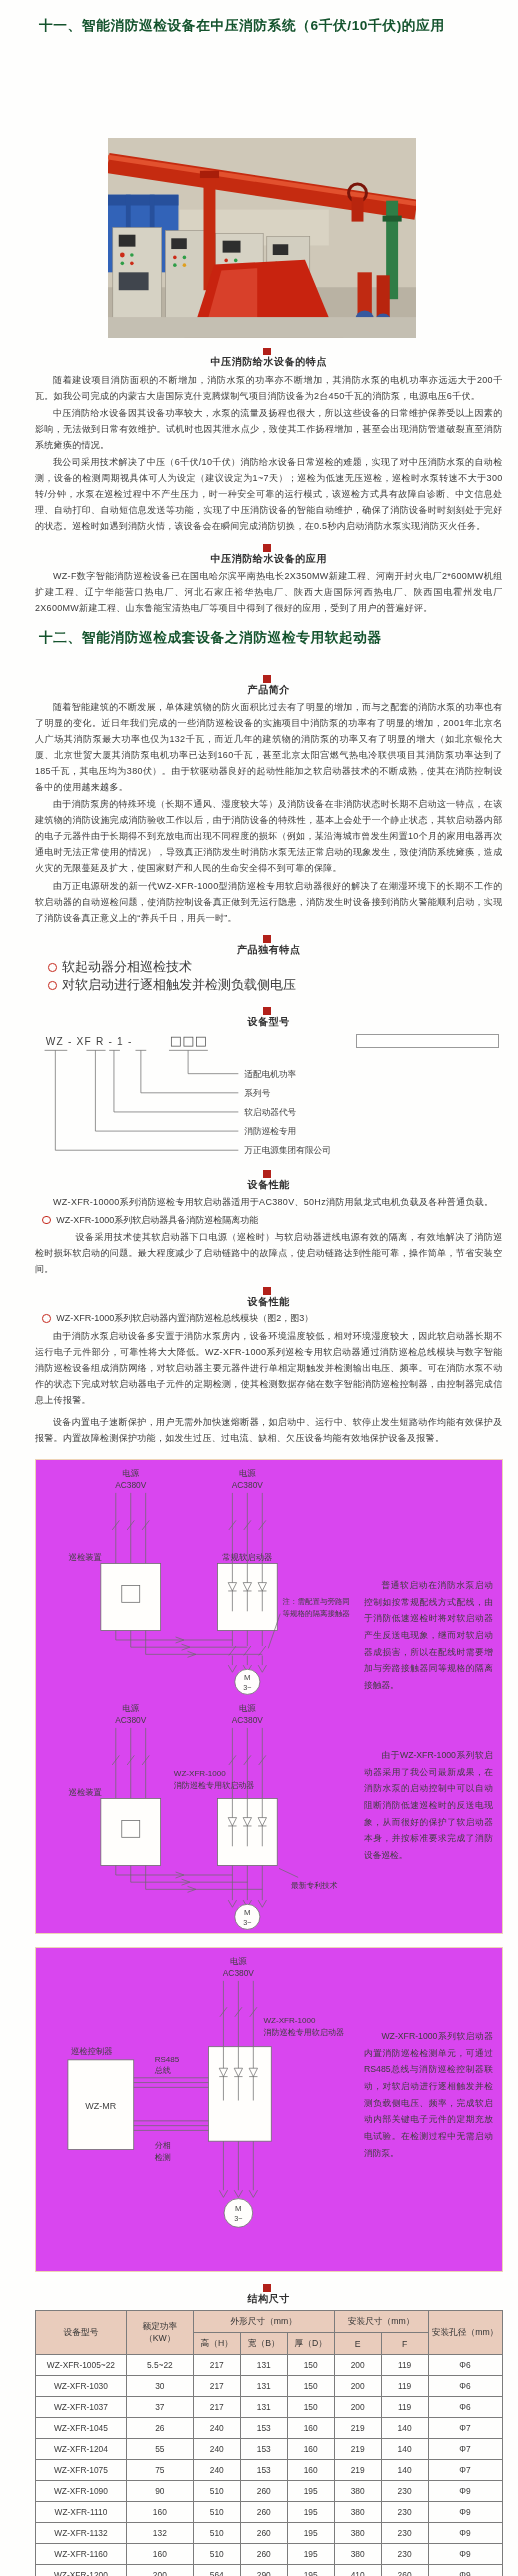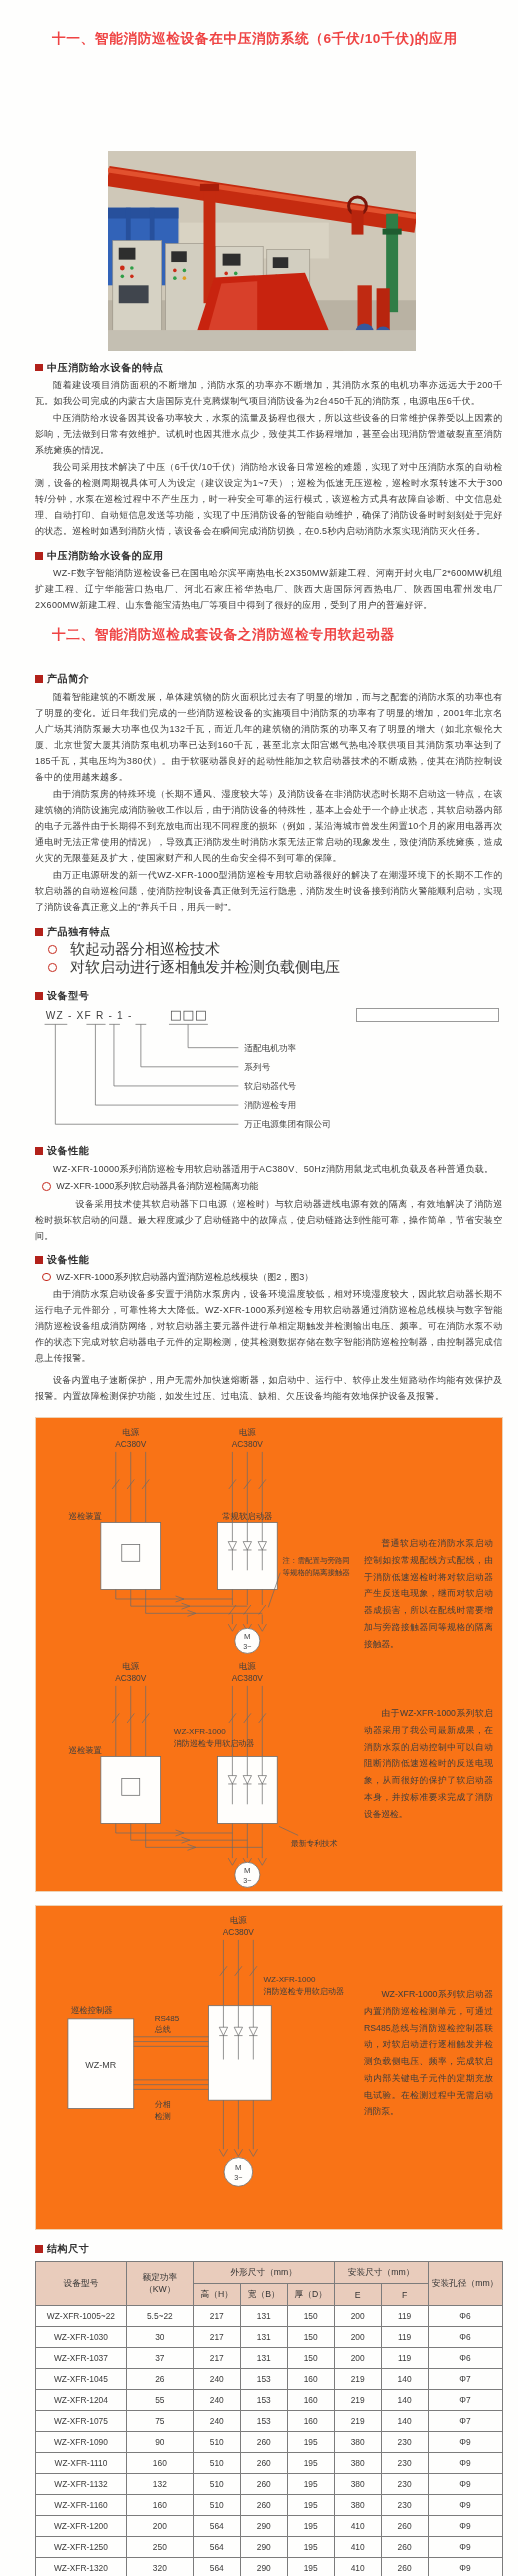--- a/index.html
+++ b/index.html
@@ -1,36 +1,36 @@
 <!DOCTYPE html>
 <html style="font-size:9.6px"><head>
 <meta charset="utf-8">
 <style>
   html,body{margin:0;padding:0;}
   body{width:518px;height:2576px;background:#fefefdff;font-family:"Liberation Sans","DejaVu Sans",sans-serif;color:#3c3c3c;overflow:hidden;}
   .content{padding:13px 15.5px 0 35px;}
-  .doc-title{color:#ef4444;font-size:13.7px;font-weight:bold;letter-spacing:0.6px;margin:17px;line-height:18px;}
+  .doc-title{color:#14532d;font-size:13.7px;font-weight:bold;letter-spacing:0.6px;margin:4px;line-height:18px;}
   .photo{width:308px;height:200px;margin:103px 0 0 73px;overflow:hidden;}
-  .heading{display:flex;align-items:center;margin:9.6px 0 2.4px 0;}
+  .heading{display:flex;align-items:center;margin:9.6px 0 2.4px 0;flex-direction:column;}
   .sq{width:7.8px;height:7.8px;background:#b2211a;margin-right:4.2px;flex:0 0 auto;}
   .heading span.htxt{font-size:10px;font-weight:bold;color:#2f2f2f;letter-spacing:0.6px;}
   p.body{font-size:9px;line-height:16px;margin:1.2px 0;text-align:justify;color:#3a3a3a;letter-spacing:0.3px;}
   p.indent{text-indent:2em;}
   p.indent45{text-indent:4.5em;}
   .ring-item{display:flex;align-items:flex-start;margin:3.6px 0 3.6px 13px;line-height:14.3px;}
   .ring{width:6.6px;height:6.6px;border:1.2px solid #c5281c;border-radius:50%;margin:3px 5.4px 0 0;flex:0 0 auto;}
-  .ring-item .rtxt{font-size:15px;color:#3a3a3a;margin-left:8px;}
+  .ring-item .rtxt{font-size:13px;color:#3a3a3a;}
   .ringline{display:flex;align-items:flex-start;margin:2.4px 0 1.2px 7.2px;}
   .ringline .rtxt{font-size:9px;color:#3a3a3a;line-height:15.5px;}
   .numlist{margin:6px 0 1.2px 29px;}
   .numlist div{font-size:9px;line-height:16px;color:#3a3a3a;}
   .model-wrap{position:relative;height:127px;margin-top:4.8px;}
   .example-box{position:absolute;right:3.6px;top:0;width:124px;border:0.6px solid #9a9a9a;padding:6px 8.4px;background:#fffffe;}
   .example-box div{font-size:8.7px;line-height:16px;color:#3f3f3f;}
-  .diagram-box{position:relative;border:0.6px solid #eed3b5;background:#f97316;width:466px;}
+  .diagram-box{position:relative;border:0.6px solid #eed3b5;background:#d946ef;width:466px;}
   .box1{height:473px;margin-top:13px;}
   .box2{height:323px;margin-top:13px;}
   .side-text{position:absolute;left:328px;width:129px;font-size:8.7px;line-height:16.7px;text-align:justify;text-indent:2em;color:#3d3d3d;margin:0;}
   svg text{fill:#3f3f3f;font-family:"Liberation Sans","DejaVu Sans",sans-serif;}
   svg .wire{stroke:#6b6b6b;stroke-width:1.2;fill:none;}
   svg .dev{stroke:#6b6b6b;stroke-width:1.3;fill:#fffefc;}
   table.dim{border-collapse:collapse;margin-top:4.8px;}
   table.dim th,table.dim td{border:0.6px solid #7c7c7c;text-align:center;font-weight:normal;}
   table.dim th{background:#e9ccbc;font-size:8.7px;color:#333;height:19px;}
   table.dim td{font-size:8.4px;height:18px;color:#3a3a3a;}

